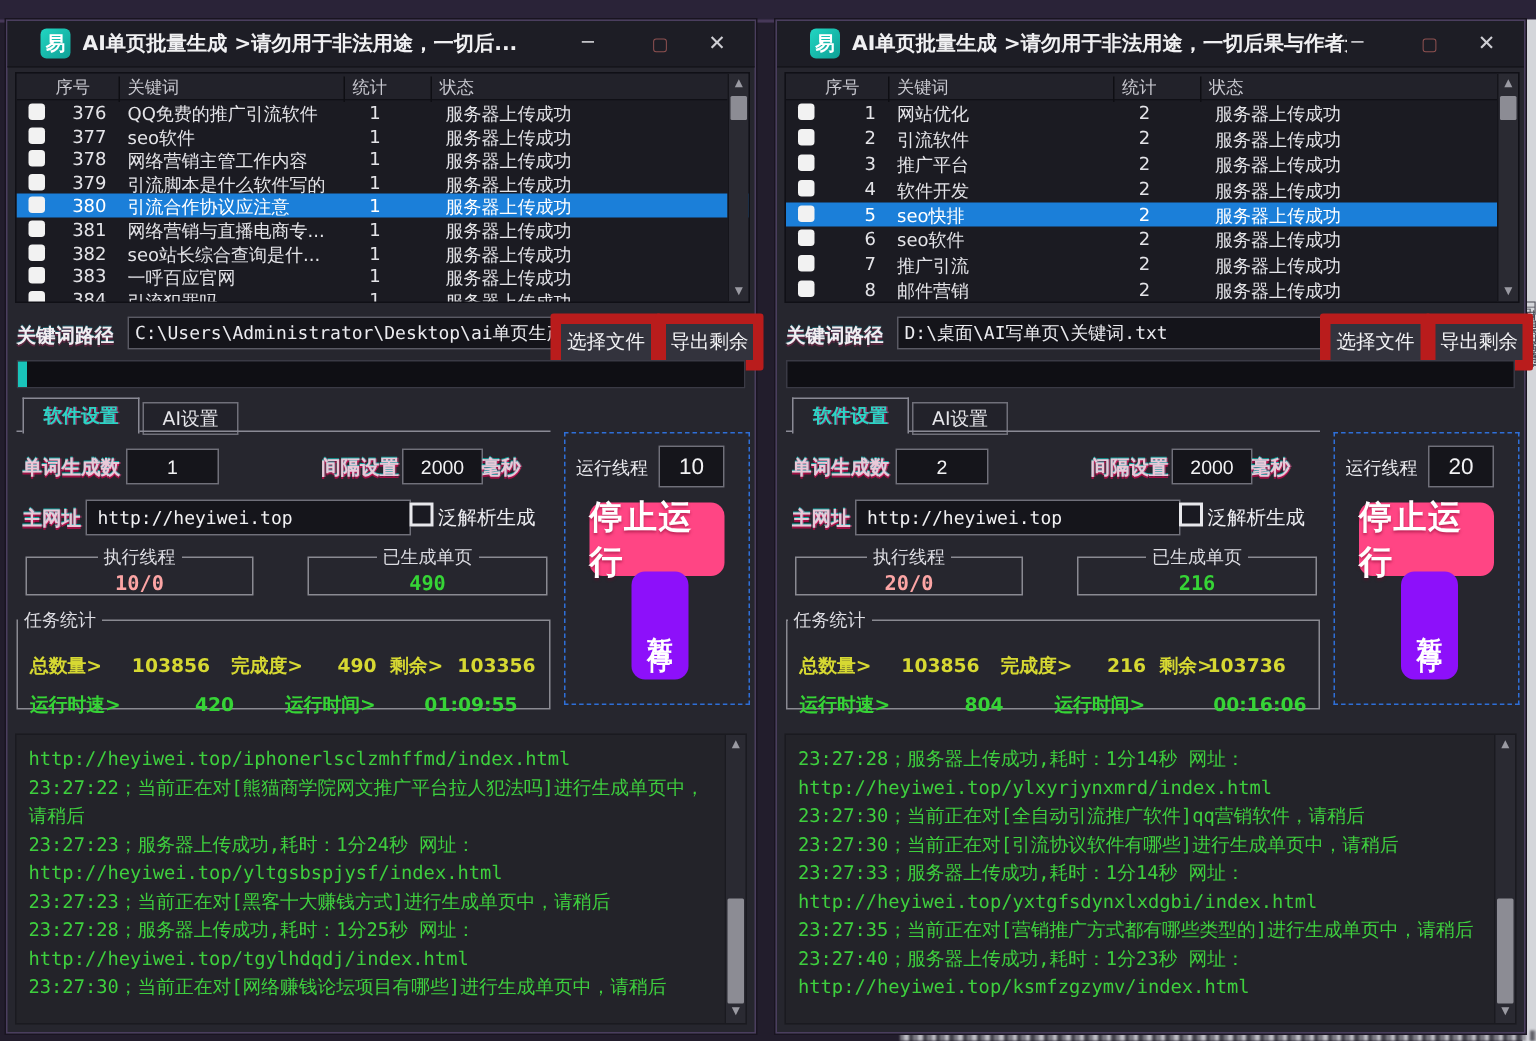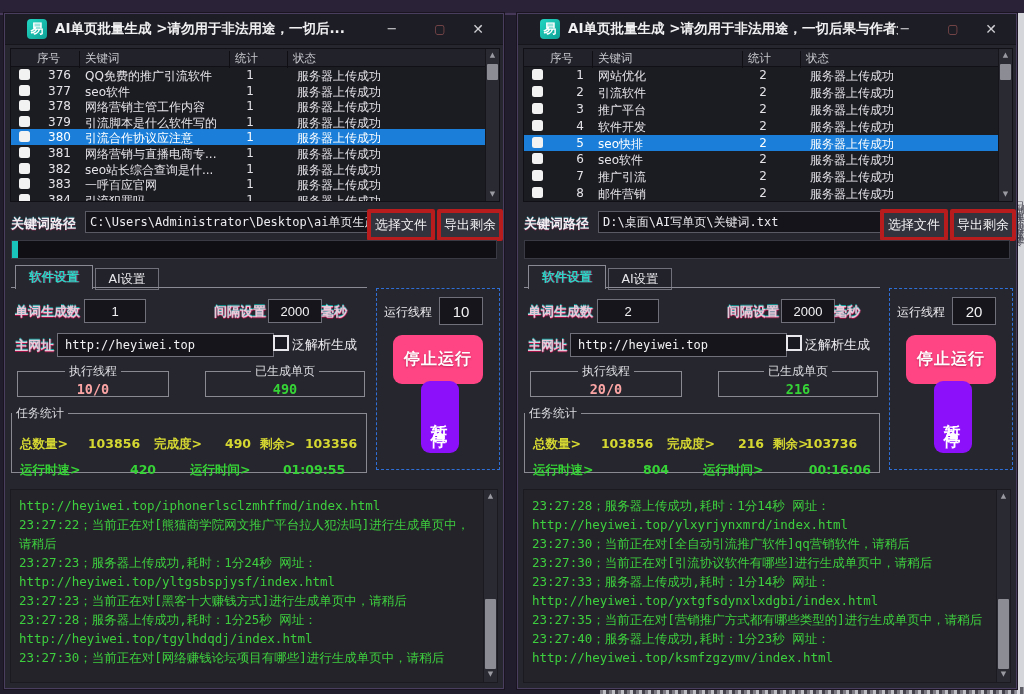--- a/index.html
+++ b/index.html
@@ -50,21 +50,21 @@
   .vscroll .up,.vscroll .down{position:absolute;left:0;width:13px;height:13px;font-size:7px;color:#9a9aa2;text-align:center;line-height:13px;}
   .vscroll .up{top:0;}
   .vscroll .down{bottom:0;}
   .vscroll .thumb{position:absolute;left:1px;width:11px;background:#8c8c94;border-radius:1px;}
   .table .thumb{top:15px;height:16px;}
 
   
   .path-label{position:absolute;left:6px;top:201px;font-size:13px;font-weight:bold;color:#f2eef2;text-shadow:0 1px 0 rgba(255,40,120,.25),0 -1px 0 rgba(0,240,255,.25);}
   .path-input{position:absolute;left:80px;top:197px;width:278px;height:20px;background:#14141a;border:1px solid #5a5a64;
     color:#ececf0;font-size:12px;font-family:"DejaVu Sans Mono","Liberation Mono",monospace;padding:0 4px;outline:none;white-space:nowrap;overflow:hidden;}
-  .btn{position:absolute;top:195px;height:24px;background:#33333d;border:4px solid #b91c1c;color:#f2f2f4;
+  .btn{position:absolute;top:195px;height:24px;background:#33333d;border:7px solid #b91c1c;color:#f2f2f4;
     font-size:13px;display:flex;align-items:center;justify-content:center;border-radius:2px;}
   .btn-choose{left:362px;width:60px;}
   .btn-export{left:432px;width:58px;}
 
   
   .pbar{position:absolute;left:6px;top:226px;width:484px;height:17px;background:#0f0f14;border:1px solid #3a3a45;}
   .pfill{height:100%;background:#19c4ba;}
 
   
   .settings{position:absolute;left:0;top:249px;width:498px;height:226px;}
@@ -96,21 +96,21 @@
   .fs-stats{left:6px;top:142px;width:354px;height:66px;}
   .stat{position:absolute;font-size:12.5px;font-weight:bold;}
   .s-yellow{color:#d6d832;}
   .s-green{color:#36d436;}
 
   
   .runpanel{position:absolute;left:371px;top:25px;width:122px;height:180px;border:1px dashed #2e6fd8;}
   .run-lbl{position:absolute;left:7px;top:15px;font-size:12px;color:#eaeaee;}
   .run-in{left:62px;top:8px;width:38px;height:24px;font-size:15px;}
   .stop-btn{position:absolute;left:16px;top:46px;width:90px;height:49px;background:#ff4584;border-radius:9px;
-    color:#fff;font-size:16px;font-weight:bold;display:flex;align-items:center;justify-content:center;letter-spacing:1px;
+    color:#fff;font-size:22px;font-weight:bold;display:flex;align-items:center;justify-content:center;letter-spacing:1px;
     text-shadow:0 1px 2px rgba(120,0,40,.5);}
   .pause-btn{position:absolute;left:44px;top:92px;width:38px;height:72px;background:#8d10fa;border-radius:9px;
     color:#fff;font-size:17px;font-weight:bold;writing-mode:vertical-rl;display:flex;align-items:center;justify-content:center;letter-spacing:7px;}
 
   
   .log{position:absolute;left:5px;top:475px;width:488px;height:194px;background:#232329;border:1px solid #1a1a20;
     overflow:hidden;box-sizing:border-box;padding:6px 20px 4px 8px;}
   .log-line{font-family:"DejaVu Sans Mono","Liberation Mono",monospace;font-size:12.5px;line-height:19px;
     color:#3ecf3e;word-break:break-all;}
   .log .vscroll{border-left:1px solid #1a1a20;}

